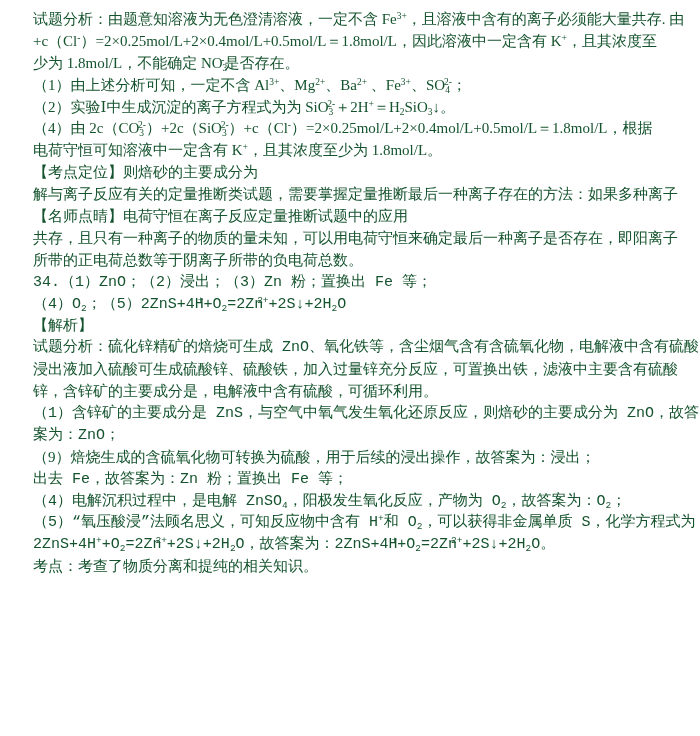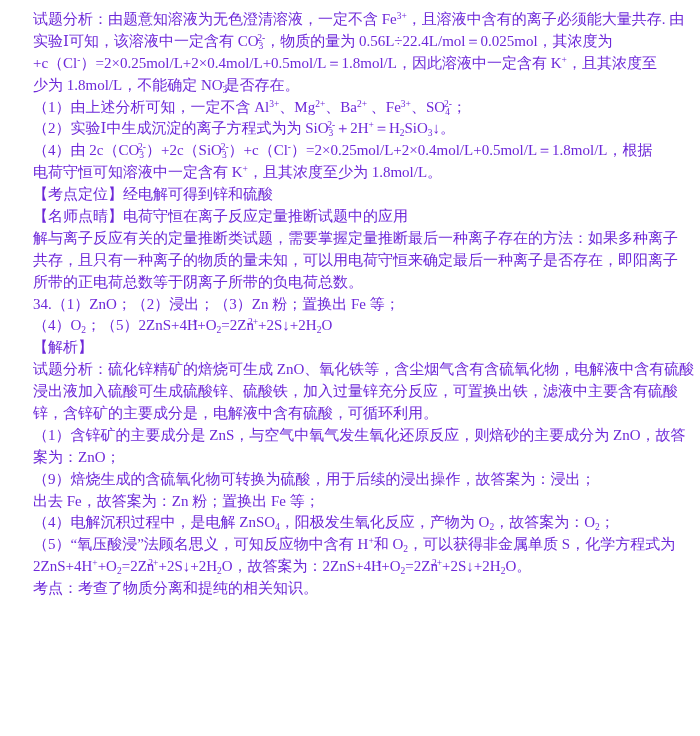--- a/index.html
+++ b/index.html
@@ -19,46 +19,45 @@
     font-size: 15px;
   }
   .line {
     line-height: 21.9px;
     height: 21.9px;
     white-space: pre;
     overflow: visible;
   }
   
   .line.ans {
-    font-family: Liberation Serif, serif;
+    font-family: Liberation Mono, monospace;
   }
   sup, sub {
     font-size: 9.5px;
     line-height: 0;
   }
   sup { vertical-align: 5px; }
   sub { vertical-align: -2.5px; }
   
   sub + sup { margin-left: -6px; }
 </style>
 </head>
 <body>
 
-<div class="doc" style="color: #6d28d9;">
+<div class="doc" style="color: #14532d;">
     <div class="line">试题分析：由题意知溶液为无色澄清溶液，一定不含 Fe<sup>3+</sup>，且溶液中含有的离子必须能大量共存. 由</div>
-    <div class="line">实验Ⅰ可知，该溶液中一定含有 CO<sub>3</sub><sup>2-</sup>，物质的量为 0.56L÷22.4L/mol＝0.025mol，其浓度为</div>
     <div class="line">+c（Cl<sup>-</sup>）=2×0.25mol/L+2×0.4mol/L+0.5mol/L＝1.8mol/L，因此溶液中一定含有 K<sup>+</sup>，且其浓度至</div>
     <div class="line">少为 1.8mol/L，不能确定 NO<sub>3</sub><sup>-</sup>是否存在。</div>
     <div class="line">（1）由上述分析可知，一定不含 Al<sup>3+</sup>、Mg<sup>2+</sup>、Ba<sup>2+</sup> 、Fe<sup>3+</sup>、SO<sub>4</sub><sup>2-</sup>；</div>
     <div class="line">（2）实验Ⅰ中生成沉淀的离子方程式为为 SiO<sub>3</sub><sup>2-</sup>＋2H<sup>+</sup>＝H<sub>2</sub>SiO<sub>3</sub>↓。</div>
     <div class="line">（4）由 2c（CO<sub>3</sub><sup>2-</sup>）+2c（SiO<sub>3</sub><sup>2-</sup>）+c（Cl<sup>-</sup>）=2×0.25mol/L+2×0.4mol/L+0.5mol/L＝1.8mol/L，根据</div>
     <div class="line">电荷守恒可知溶液中一定含有 K<sup>+</sup>，且其浓度至少为 1.8mol/L。</div>
-    <div class="line">【考点定位】经电解可得到锌和硫酸</div>
+    <div class="line">【考点定位】则焙砂的主要成分为</div>
+    <div class="line">解与离子反应有关的定量推断类试题，需要掌握定量推断最后一种离子存在的方法：如果多种离子</div>
     <div class="line">【名师点晴】电荷守恒在离子反应定量推断试题中的应用</div>
-    <div class="line">解与离子反应有关的定量推断类试题，需要掌握定量推断最后一种离子存在的方法：如果多种离子</div>
     <div class="line">共存，且只有一种离子的物质的量未知，可以用电荷守恒来确定最后一种离子是否存在，即阳离子</div>
     <div class="line">所带的正电荷总数等于阴离子所带的负电荷总数。</div>
     <div class="line ans">34.（1）ZnO；（2）浸出；（3）Zn 粉；置换出 Fe 等；</div>
     <div class="line ans">（4）O<sub>2</sub>；（5）2ZnS+4H<sup>+</sup>+O<sub>2</sub>=2Zn<sup>2+</sup>+2S↓+2H<sub>2</sub>O</div>
     <div class="line">【解析】</div>
     <div class="line ans">试题分析：硫化锌精矿的焙烧可生成 ZnO、氧化铁等，含尘烟气含有含硫氧化物，电解液中含有硫酸，</div>
     <div class="line">浸出液加入硫酸可生成硫酸锌、硫酸铁，加入过量锌充分反应，可置换出铁，滤液中主要含有硫酸</div>
     <div class="line">锌，含锌矿的主要成分是，电解液中含有硫酸，可循环利用。</div>
     <div class="line ans">（1）含锌矿的主要成分是 ZnS，与空气中氧气发生氧化还原反应，则焙砂的主要成分为 ZnO，故答</div>
     <div class="line ans">案为：ZnO；</div>

